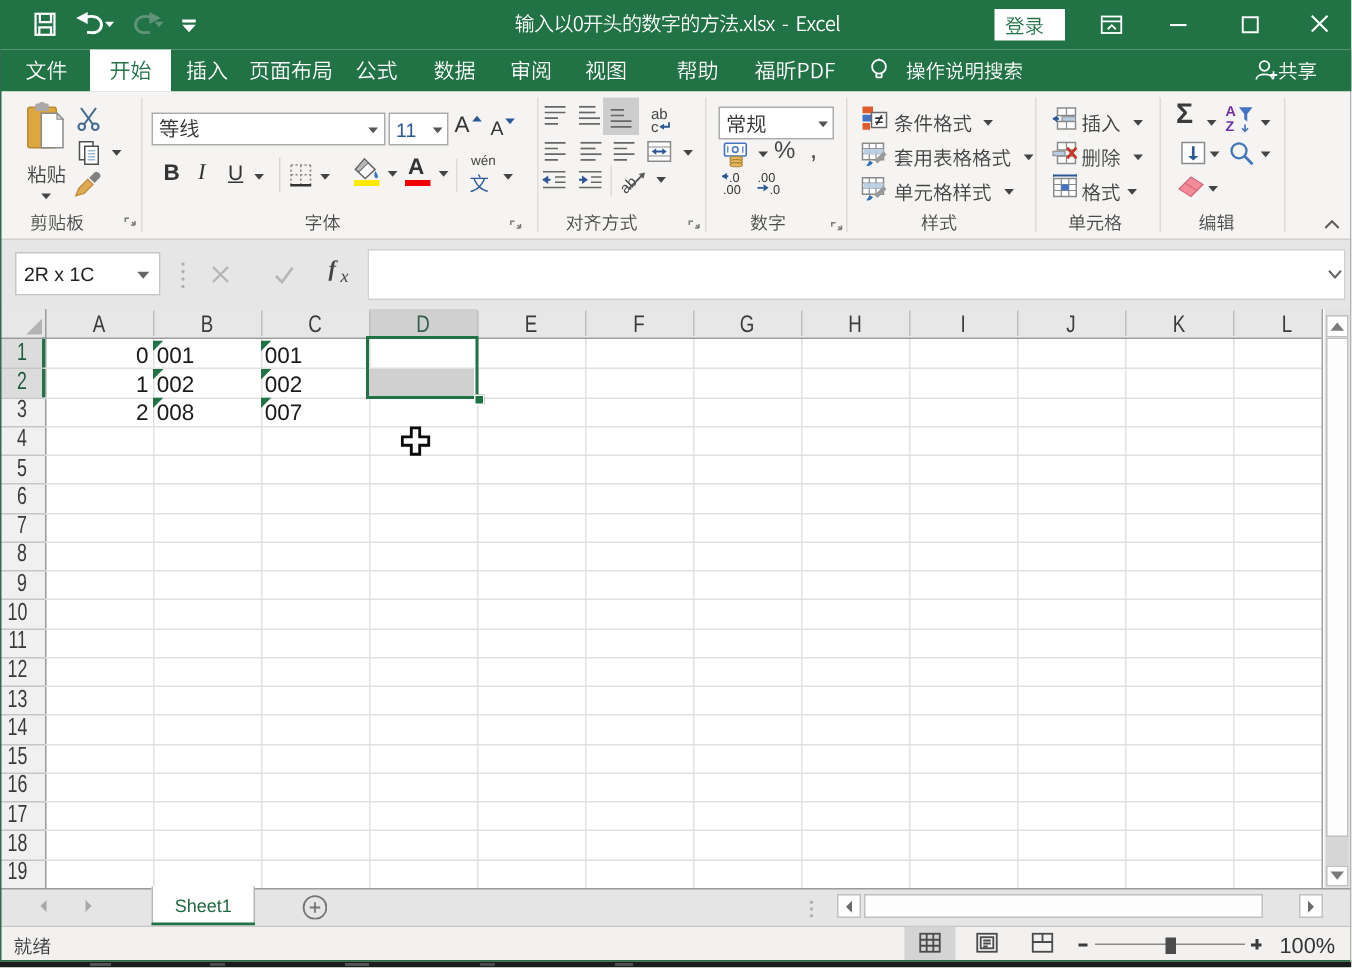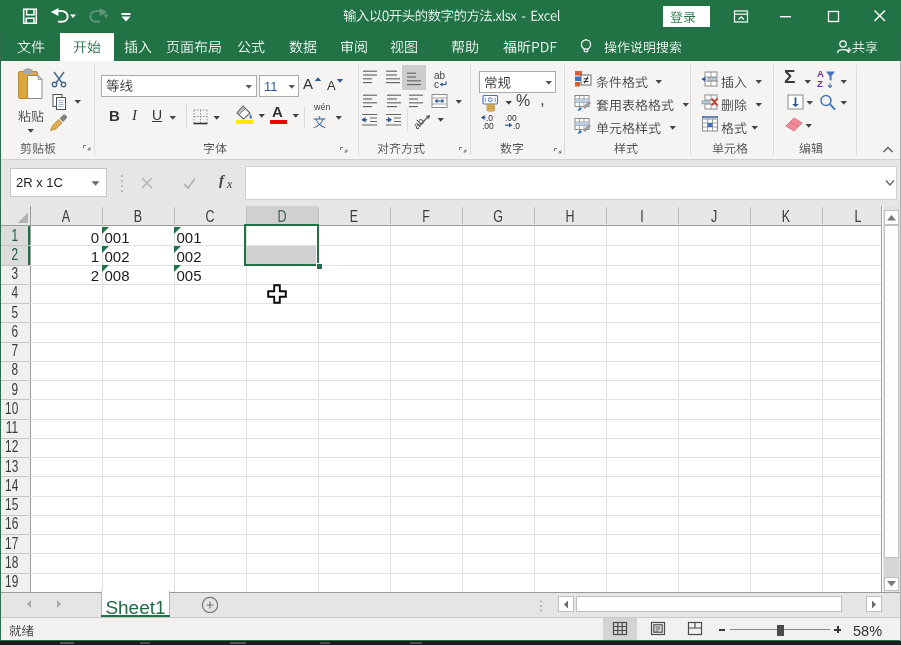--- a/index.html
+++ b/index.html
@@ -635,21 +635,21 @@
 <div class="lat" style="left:104.5px;top:246.8px;height:19px;line-height:19px;font-size:15px;color:#1a1a1a">002</div>
 <div class="lat" style="left:176.5px;top:246.8px;height:19px;line-height:19px;font-size:15px;color:#1a1a1a">002</div>
 <svg class="t" style="left:102px;top:246px" width="8" height="8" viewBox="0 0 8 8">
     <path d="M0 0 L7 0 L0 7 Z" fill="#217346"></path>
   </svg>
 <svg class="t" style="left:174px;top:246px" width="8" height="8" viewBox="0 0 8 8">
     <path d="M0 0 L7 0 L0 7 Z" fill="#217346"></path>
   </svg>
 <div class="lat" style="left:30px;top:266.0px;width:69px;height:19px;line-height:19px;text-align:right;font-size:15px;color:#1a1a1a">2</div>
 <div class="lat" style="left:104.5px;top:266.0px;height:19px;line-height:19px;font-size:15px;color:#1a1a1a">008</div>
-<div class="lat" style="left:176.5px;top:266.0px;height:19px;line-height:19px;font-size:15px;color:#1a1a1a">005</div>
+<div class="lat" style="left:176.5px;top:266.0px;height:19px;line-height:19px;font-size:15px;color:#1a1a1a">007</div>
 <svg class="t" style="left:102px;top:265px" width="8" height="8" viewBox="0 0 8 8">
     <path d="M0 0 L7 0 L0 7 Z" fill="#217346"></path>
   </svg>
 <svg class="t" style="left:174px;top:265px" width="8" height="8" viewBox="0 0 8 8">
     <path d="M0 0 L7 0 L0 7 Z" fill="#217346"></path>
   </svg>
 <div class="abs" style="left:246px;top:245.5px;width:70px;height:18.5px;background:#d0d0d0"></div>
 <div class="abs" style="left:244px;top:224px;width:75px;height:41.5px;border:2px solid #217346;box-sizing:border-box"></div>
 <div class="abs" style="left:315.5px;top:262.5px;width:5px;height:5px;background:#217346;border:1px solid #fff;box-sizing:content-box"></div>
 <svg class="t" style="left:267px;top:284px" width="21" height="21" viewBox="0 0 21 21">
@@ -668,21 +668,21 @@
   </svg>
 <div class="abs" style="left:0;top:592px;width:901px;height:25px;background:#e5e5e5;border-top:1px solid #9b9b9b;box-sizing:border-box"></div>
 <svg class="t" style="left:24px;top:599px" width="10" height="10" viewBox="0 0 10 10">
     <path d="M7 1 L3 5 L7 9 Z" fill="#a8a8a8"></path>
   </svg>
 <svg class="t" style="left:54px;top:599px" width="10" height="10" viewBox="0 0 10 10">
     <path d="M3 1 L7 5 L3 9 Z" fill="#a8a8a8"></path>
   </svg>
 <div class="abs" style="left:101px;top:591px;width:69px;height:26px;background:#fff;border-left:1px solid #b5b5b5;border-right:1px solid #b5b5b5;box-sizing:border-box"></div>
 <div class="abs" style="left:101px;top:614.5px;width:69px;height:3px;background:#217346"></div>
-<div class="lat" style="left:101px;top:597px;width:69px;text-align:center;font-size:19px;color:#216943">Sheet1</div>
+<div class="lat" style="left:101px;top:597px;width:69px;text-align:center;font-size:12px;color:#216943">Sheet1</div>
 <svg class="t" style="left:201px;top:596px" width="17" height="17" viewBox="0 0 17 17">
     <circle cx="9" cy="9" r="7.6" fill="none" stroke="#767676" stroke-width="1.2"></circle>
     <path d="M9 5.5 v7 M5.5 9 h7" stroke="#767676" stroke-width="1.2"></path>
   </svg>
 <svg class="t" style="left:538px;top:600px" width="6" height="12" viewBox="0 0 6 12">
     <g fill="#b0b0b0">
       <circle cx="3" cy="1.5" r="1.1"></circle>
       <circle cx="3" cy="6" r="1.1"></circle>
       <circle cx="3" cy="10.5" r="1.1"></circle>
     </g>
@@ -718,21 +718,21 @@
     <g stroke="#4b4b4b" stroke-width="1.2" fill="none">
       <rect x="1.5" y="1.5" width="13" height="12"></rect>
       <path d="M8 1.5 v5.5 M1.5 7 h13"></path>
     </g>
   </svg>
 <div class="abs" style="left:718.5px;top:628.5px;width:6px;height:2px;background:#3a3a3a"></div>
 <div class="abs" style="left:730px;top:629px;width:100px;height:1.2px;background:#8a8a8a"></div>
 <div class="abs" style="left:777px;top:624.5px;width:7px;height:11px;background:#4b4b4b"></div>
 <div class="abs" style="left:834px;top:628.5px;width:7px;height:2px;background:#3a3a3a"></div>
 <div class="abs" style="left:836.5px;top:626px;width:2px;height:7px;background:#3a3a3a"></div>
-<div class="lat" style="left:853px;top:622.5px;font-size:14.5px;color:#333">58%</div>
+<div class="lat" style="left:853px;top:622.5px;font-size:14.5px;color:#333">100%</div>
 <div class="abs" style="left:0;top:640px;width:901px;height:1px;background:#217346"></div>
 <div class="abs" style="left:0;top:641px;width:901px;height:4px;background:#1c1c1c"></div>
 <div class="abs" style="left:60px;top:642px;width:14px;height:2px;background:#555"></div>
 <div class="abs" style="left:140px;top:642px;width:10px;height:2px;background:#4a4a4a"></div>
 <div class="abs" style="left:230px;top:642px;width:16px;height:2px;background:#555"></div>
 <div class="abs" style="left:320px;top:642px;width:10px;height:2px;background:#4a4a4a"></div>
 <div class="abs" style="left:410px;top:642px;width:12px;height:2px;background:#4e4e4e"></div>
 <div class="abs" style="left:0;top:33px;width:1px;height:608px;background:#2e6b4f"></div>
 <div class="abs" style="left:900px;top:33px;width:1px;height:28px;background:#2e6b4f"></div>
 <div class="abs" style="left:900px;top:61px;width:1px;height:580px;background:#b0b0b0"></div>

